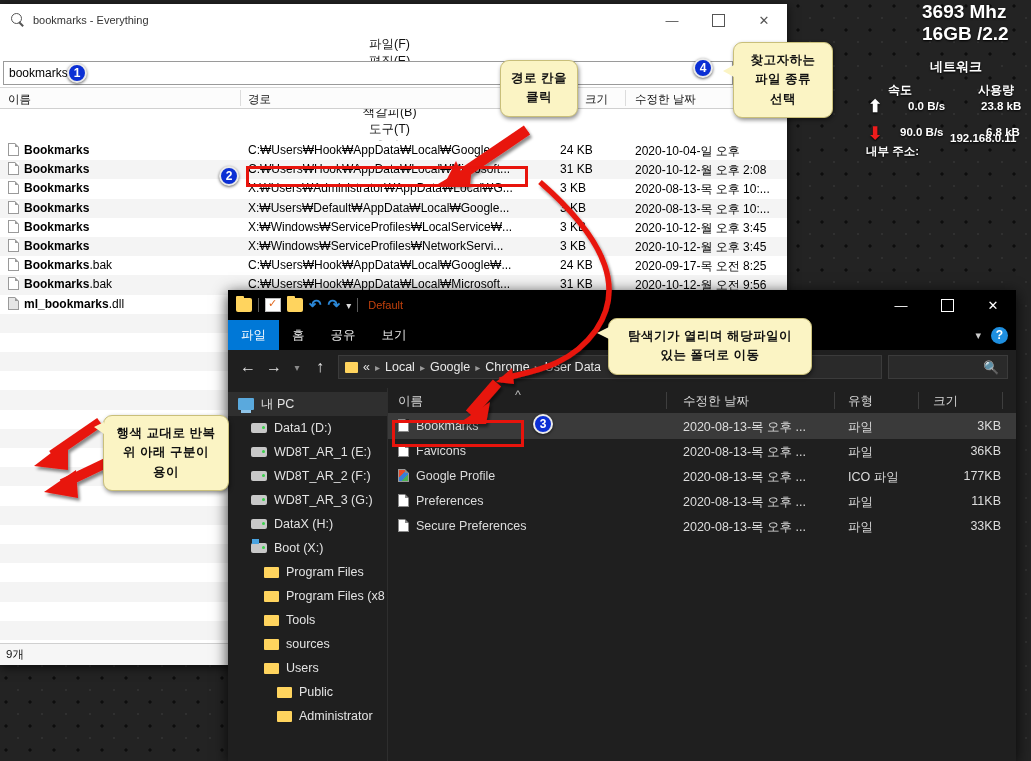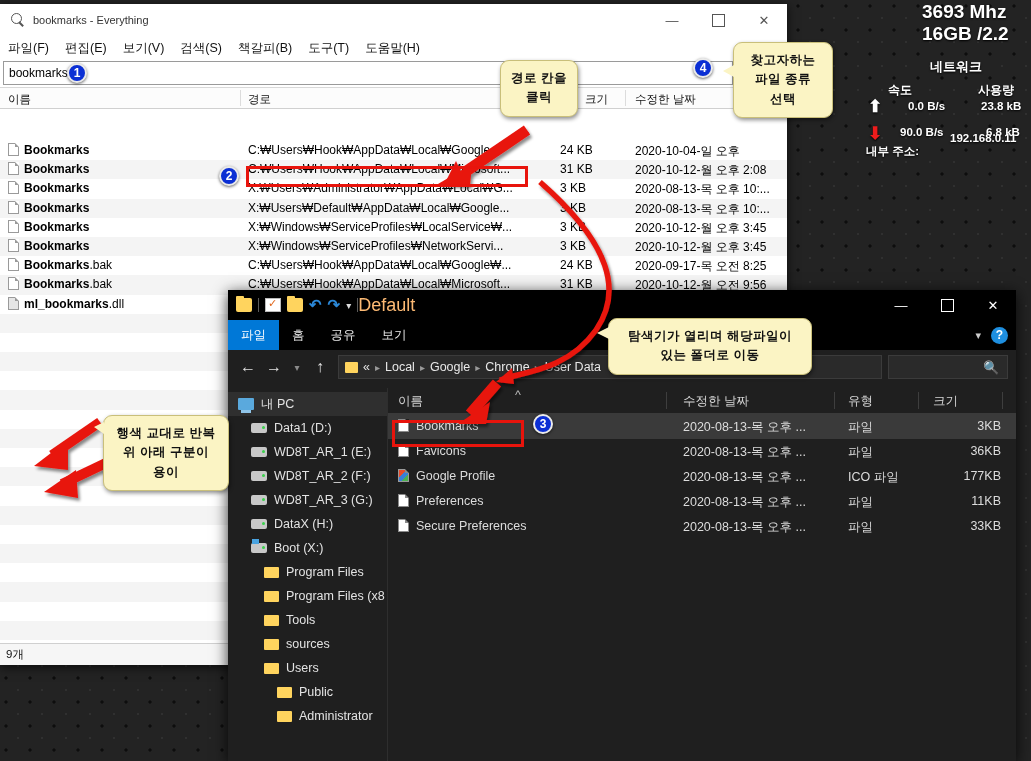--- a/index.html
+++ b/index.html
@@ -39,21 +39,21 @@
     background:#555; transform:rotate(45deg); transform-origin:left center;
   }
   #ev-title{ font-size:11px; color:#333; }
   #ev-winbtns{ position:absolute; right:0; top:0; height:32px; display:flex; }
   #ev-winbtns div{
     width:46px; height:32px; display:flex; align-items:center; justify-content:center;
     color:#555; font-size:13px; line-height:1;
   }
   #ev-menubar{
     height:24px; background:#fff; display:flex; align-items:center; padding-left:8px;
-    font-size:12.5px; color:#111;
+    font-size:12.5px; color:#111;flex-direction:column;
   }
   #ev-menubar span{ margin-right:16px; white-space:nowrap; }
   #ev-searchrow{
     height:24px; margin:1px 3px 2px 3px; display:flex; align-items:stretch;
   }
   #ev-searchbox{
     flex:1; border:1px solid #9a9a9a; background:#fff;
     display:flex; align-items:center; padding-left:5px;
     font-size:12px; color:#000; position:relative;
   }
@@ -101,21 +101,21 @@
   #ex-titlebar{ height:30px; background:#000; display:flex; align-items:center; position:relative; }
   #ex-qat{ display:flex; align-items:center; padding-left:8px; gap:6px; }
   .qicon{ width:16px; height:14px; display:inline-block; position:relative; }
   .qfolder{ background:#ffd45e; border-radius:1px 2px 2px 2px; }
   .qfolder::before{ content:""; position:absolute; left:0; top:-2.5px; width:8px; height:3px; background:#ffd45e; border-radius:1px 1px 0 0;}
   .qdoc{ background:#fff; border:1px solid #bbb; }
   .qdoc::after{ content:"✓"; position:absolute; left:2px; top:-2px; font-size:11px; color:#e0651a; }
   .qsep{ width:1px; height:14px; background:#5a5a5a; }
   .qundo,.qredo{ color:#2b88d8; font-size:15px; line-height:14px; font-weight:bold; }
   .qdrop{ color:#ddd; font-size:10px; }
-  #ex-title{ font-size:18px; color:#fdba74; }
+  #ex-title{ font-size:11px; color:#c2410c; margin-left:10px; }
   #ex-winbtns{ position:absolute; right:0; top:0; height:30px; display:flex; }
   #ex-winbtns div{
     width:46px; height:30px; display:flex; align-items:center; justify-content:center;
     color:#fff; font-size:13px;
   }
   #ex-ribbon{ height:30px; background:#000; display:flex; align-items:stretch; position:relative; }
   .rtab{
     display:flex; align-items:center; padding:0 13px; font-size:12.5px; color:#e8e8e8;
   }
   .rtab.active{ background:#0078d7; color:#fff; }

